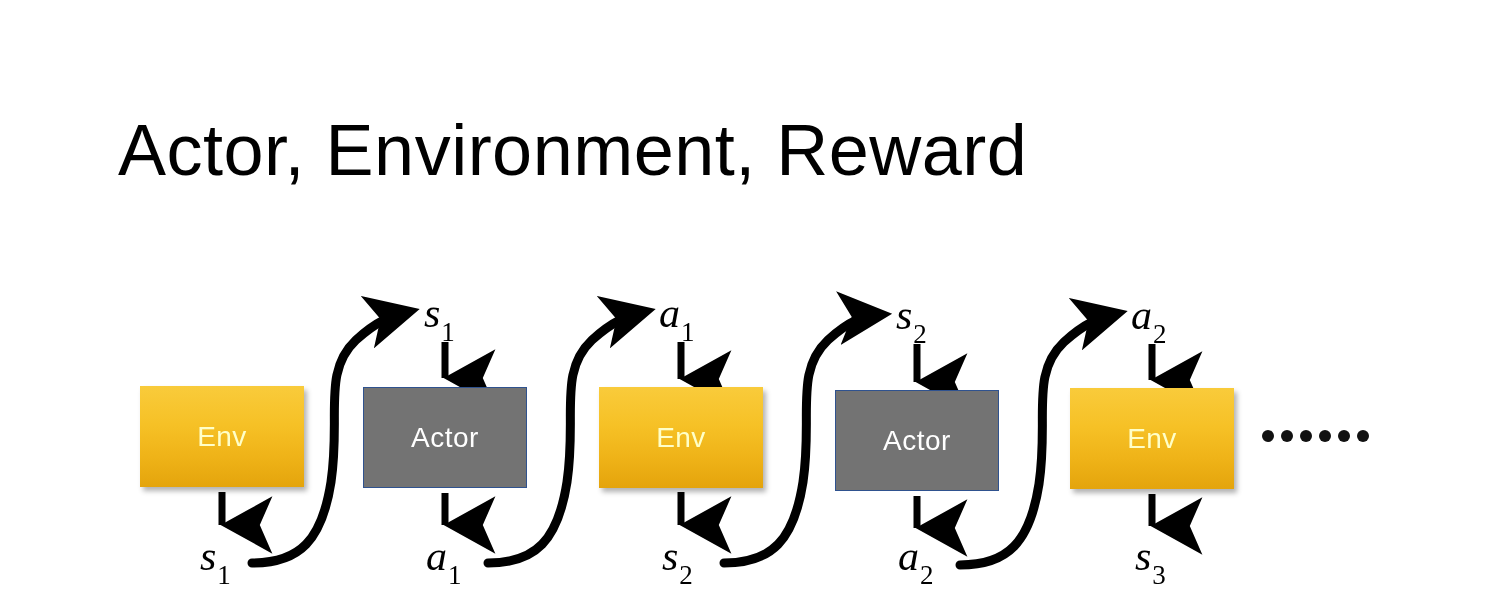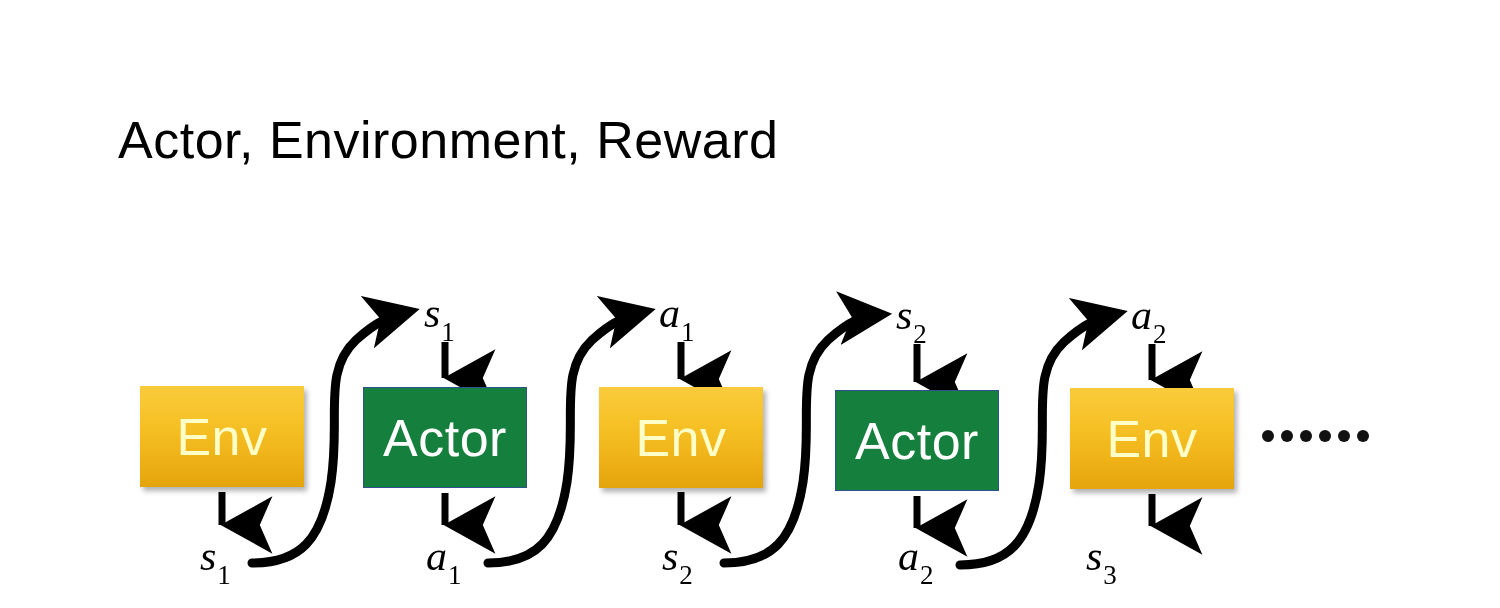--- a/index.html
+++ b/index.html
@@ -17,21 +17,21 @@
     background: #ffffff;
     overflow: hidden;
   }
 
   
   #title {
     position: absolute;
     left: 118px;
     top: 113px;
     font-family: "Liberation Sans", sans-serif;
-    font-size: 52px;
+    font-size: 72px;
     font-weight: 300;
     letter-spacing: 0.5px;
     color: #000000;
     line-height: 1.05;
     white-space: nowrap;
   }
 
   
   #diagram {
     position: absolute;
@@ -53,31 +53,31 @@
   .node-box {
     position: absolute;
     width: 164px;
     height: 101px;
     box-sizing: border-box;
     display: flex;
     align-items: center;
     justify-content: center;
     font-family: "Liberation Sans", sans-serif;
     font-weight: 400;
-    font-size: 52px;
+    font-size: 28px;
     letter-spacing: 0.5px;
   }
   .node-box.env {
     background: linear-gradient(to bottom, #F9CB3B 0%, #F6C126 38%, #EFB318 70%, #E4A40C 100%);
     color: #FFFFC8;
     border: none;
     box-shadow: 3px 4px 5px rgba(0,0,0,0.30);
   }
   .node-box.actor {
-    background: #15803d;
+    background: #737373;
     color: #FFFFFF;
     border: 1.5px solid #2F528F;
   }
 
   
   .math-label {
     position: absolute;
     font-family: Liberation Serif, serif;
     font-style: italic;
     font-size: 42px;
@@ -188,21 +188,21 @@
     </div>
     <div class="math-label" style="left:426px; top:535px;">
       <span>a</span><span class="sub">1</span>
     </div>
     <div class="math-label" style="left:662px; top:535px;">
       <span>s</span><span class="sub">2</span>
     </div>
     <div class="math-label" style="left:898px; top:535px;">
       <span>a</span><span class="sub">2</span>
     </div>
-    <div class="math-label" style="left:1086px; top:535px;">
+    <div class="math-label" style="left:1135px; top:535px;">
       <span>s</span><span class="sub">3</span>
     </div>
 
     <div id="ellipsis">
       <span class="dot"></span>
       <span class="dot"></span>
       <span class="dot"></span>
       <span class="dot"></span>
       <span class="dot"></span>
       <span class="dot"></span>

